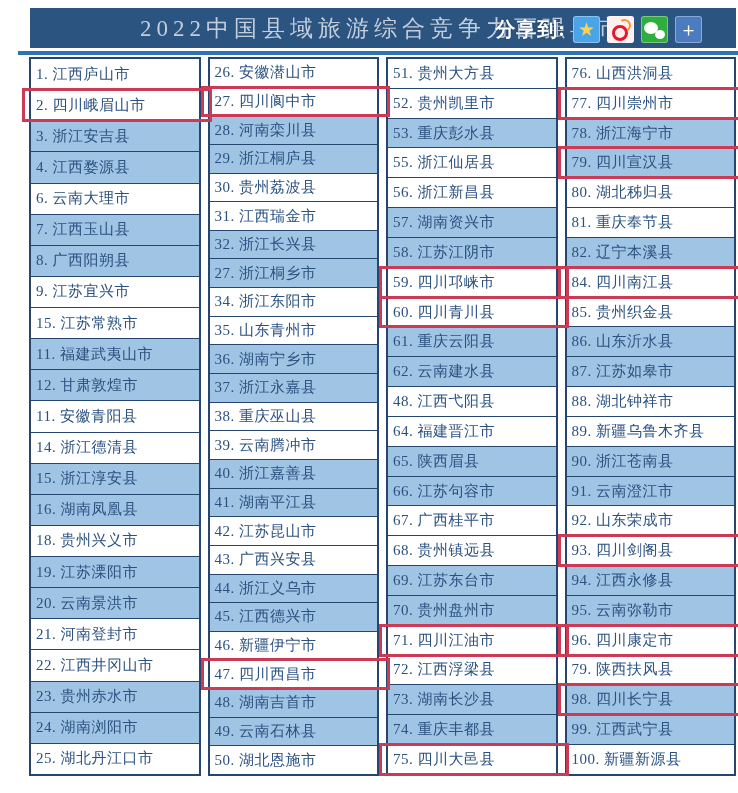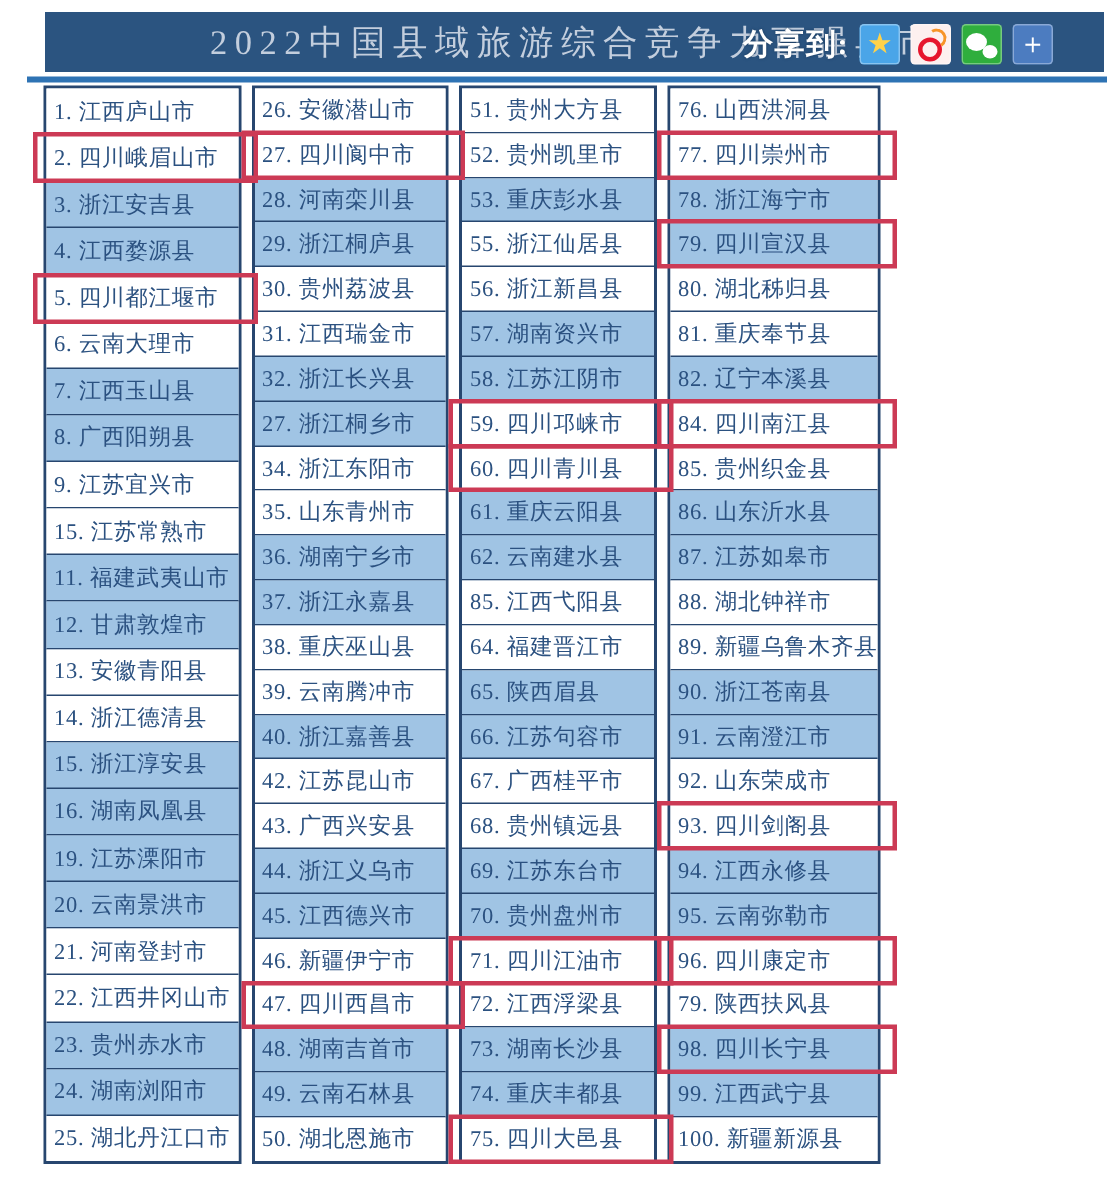--- a/index.html
+++ b/index.html
@@ -63,21 +63,21 @@
     content:"";position:absolute;left:3px;top:6px;width:14px;height:12px;
     background:#ffffff;border-radius:50%;
   }
   .wechat-icon::after{
     content:"";position:absolute;right:3px;bottom:4px;width:10px;height:9px;
     background:#ffffff;border-radius:50%;
   }
 
   
   .ranking-table{
-    position:absolute;left:29px;top:57px;width:558px;height:719px;
+    position:absolute;left:29px;top:57px;width:707px;height:719px;
     display:flex;gap:7px;
   }
   .col{
     flex:1;display:flex;flex-direction:column;
     border:2px solid var(--grid);background:#ffffff;
   }
   .cell{
     flex:1;position:relative;display:flex;align-items:center;
     padding-left:5px;border-bottom:1px solid var(--grid);
     overflow:visible;
@@ -128,24 +128,20 @@
           <span class="cell-text">2. 四川峨眉山市</span>
           <span class="hl"></span>
         </div>
         <div class="cell blue">
           <span class="cell-text">3. 浙江安吉县</span>
         </div>
         <div class="cell blue">
           <span class="cell-text">4. 江西婺源县</span>
         </div>
         <div class="cell white">
-          <span class="cell-text">5. 四川都江堰市</span>
-          <span class="hl"></span>
-        </div>
-        <div class="cell white">
           <span class="cell-text">6. 云南大理市</span>
         </div>
         <div class="cell blue">
           <span class="cell-text">7. 江西玉山县</span>
         </div>
         <div class="cell blue">
           <span class="cell-text">8. 广西阳朔县</span>
         </div>
         <div class="cell white">
           <span class="cell-text">9. 江苏宜兴市</span>
@@ -153,30 +149,33 @@
         <div class="cell white">
           <span class="cell-text">15. 江苏常熟市</span>
         </div>
         <div class="cell blue">
           <span class="cell-text">11. 福建武夷山市</span>
         </div>
         <div class="cell blue">
           <span class="cell-text">12. 甘肃敦煌市</span>
         </div>
         <div class="cell white">
-          <span class="cell-text">13. 安徽青阳县</span>
+          <span class="cell-text">11. 安徽青阳县</span>
         </div>
         <div class="cell white">
           <span class="cell-text">14. 浙江德清县</span>
         </div>
         <div class="cell blue">
           <span class="cell-text">15. 浙江淳安县</span>
         </div>
         <div class="cell blue">
           <span class="cell-text">16. 湖南凤凰县</span>
+        </div>
+        <div class="cell white">
+          <span class="cell-text">18. 贵州兴义市</span>
         </div>
         <div class="cell blue">
           <span class="cell-text">19. 江苏溧阳市</span>
         </div>
         <div class="cell blue">
           <span class="cell-text">20. 云南景洪市</span>
         </div>
         <div class="cell white">
           <span class="cell-text">21. 河南登封市</span>
         </div>
@@ -233,20 +232,23 @@
         </div>
         <div class="cell white">
           <span class="cell-text">38. 重庆巫山县</span>
         </div>
         <div class="cell white">
           <span class="cell-text">39. 云南腾冲市</span>
         </div>
         <div class="cell blue">
           <span class="cell-text">40. 浙江嘉善县</span>
         </div>
+        <div class="cell blue">
+          <span class="cell-text">41. 湖南平江县</span>
+        </div>
         <div class="cell white">
           <span class="cell-text">42. 江苏昆山市</span>
         </div>
         <div class="cell white">
           <span class="cell-text">43. 广西兴安县</span>
         </div>
         <div class="cell blue">
           <span class="cell-text">44. 浙江义乌市</span>
         </div>
         <div class="cell blue">
@@ -299,21 +301,21 @@
           <span class="cell-text">60. 四川青川县</span>
           <span class="hl"></span>
         </div>
         <div class="cell blue">
           <span class="cell-text">61. 重庆云阳县</span>
         </div>
         <div class="cell blue">
           <span class="cell-text">62. 云南建水县</span>
         </div>
         <div class="cell white">
-          <span class="cell-text">85. 江西弋阳县</span>
+          <span class="cell-text">48. 江西弋阳县</span>
         </div>
         <div class="cell white">
           <span class="cell-text">64. 福建晋江市</span>
         </div>
         <div class="cell blue">
           <span class="cell-text">65. 陕西眉县</span>
         </div>
         <div class="cell blue">
           <span class="cell-text">66. 江苏句容市</span>
         </div>

